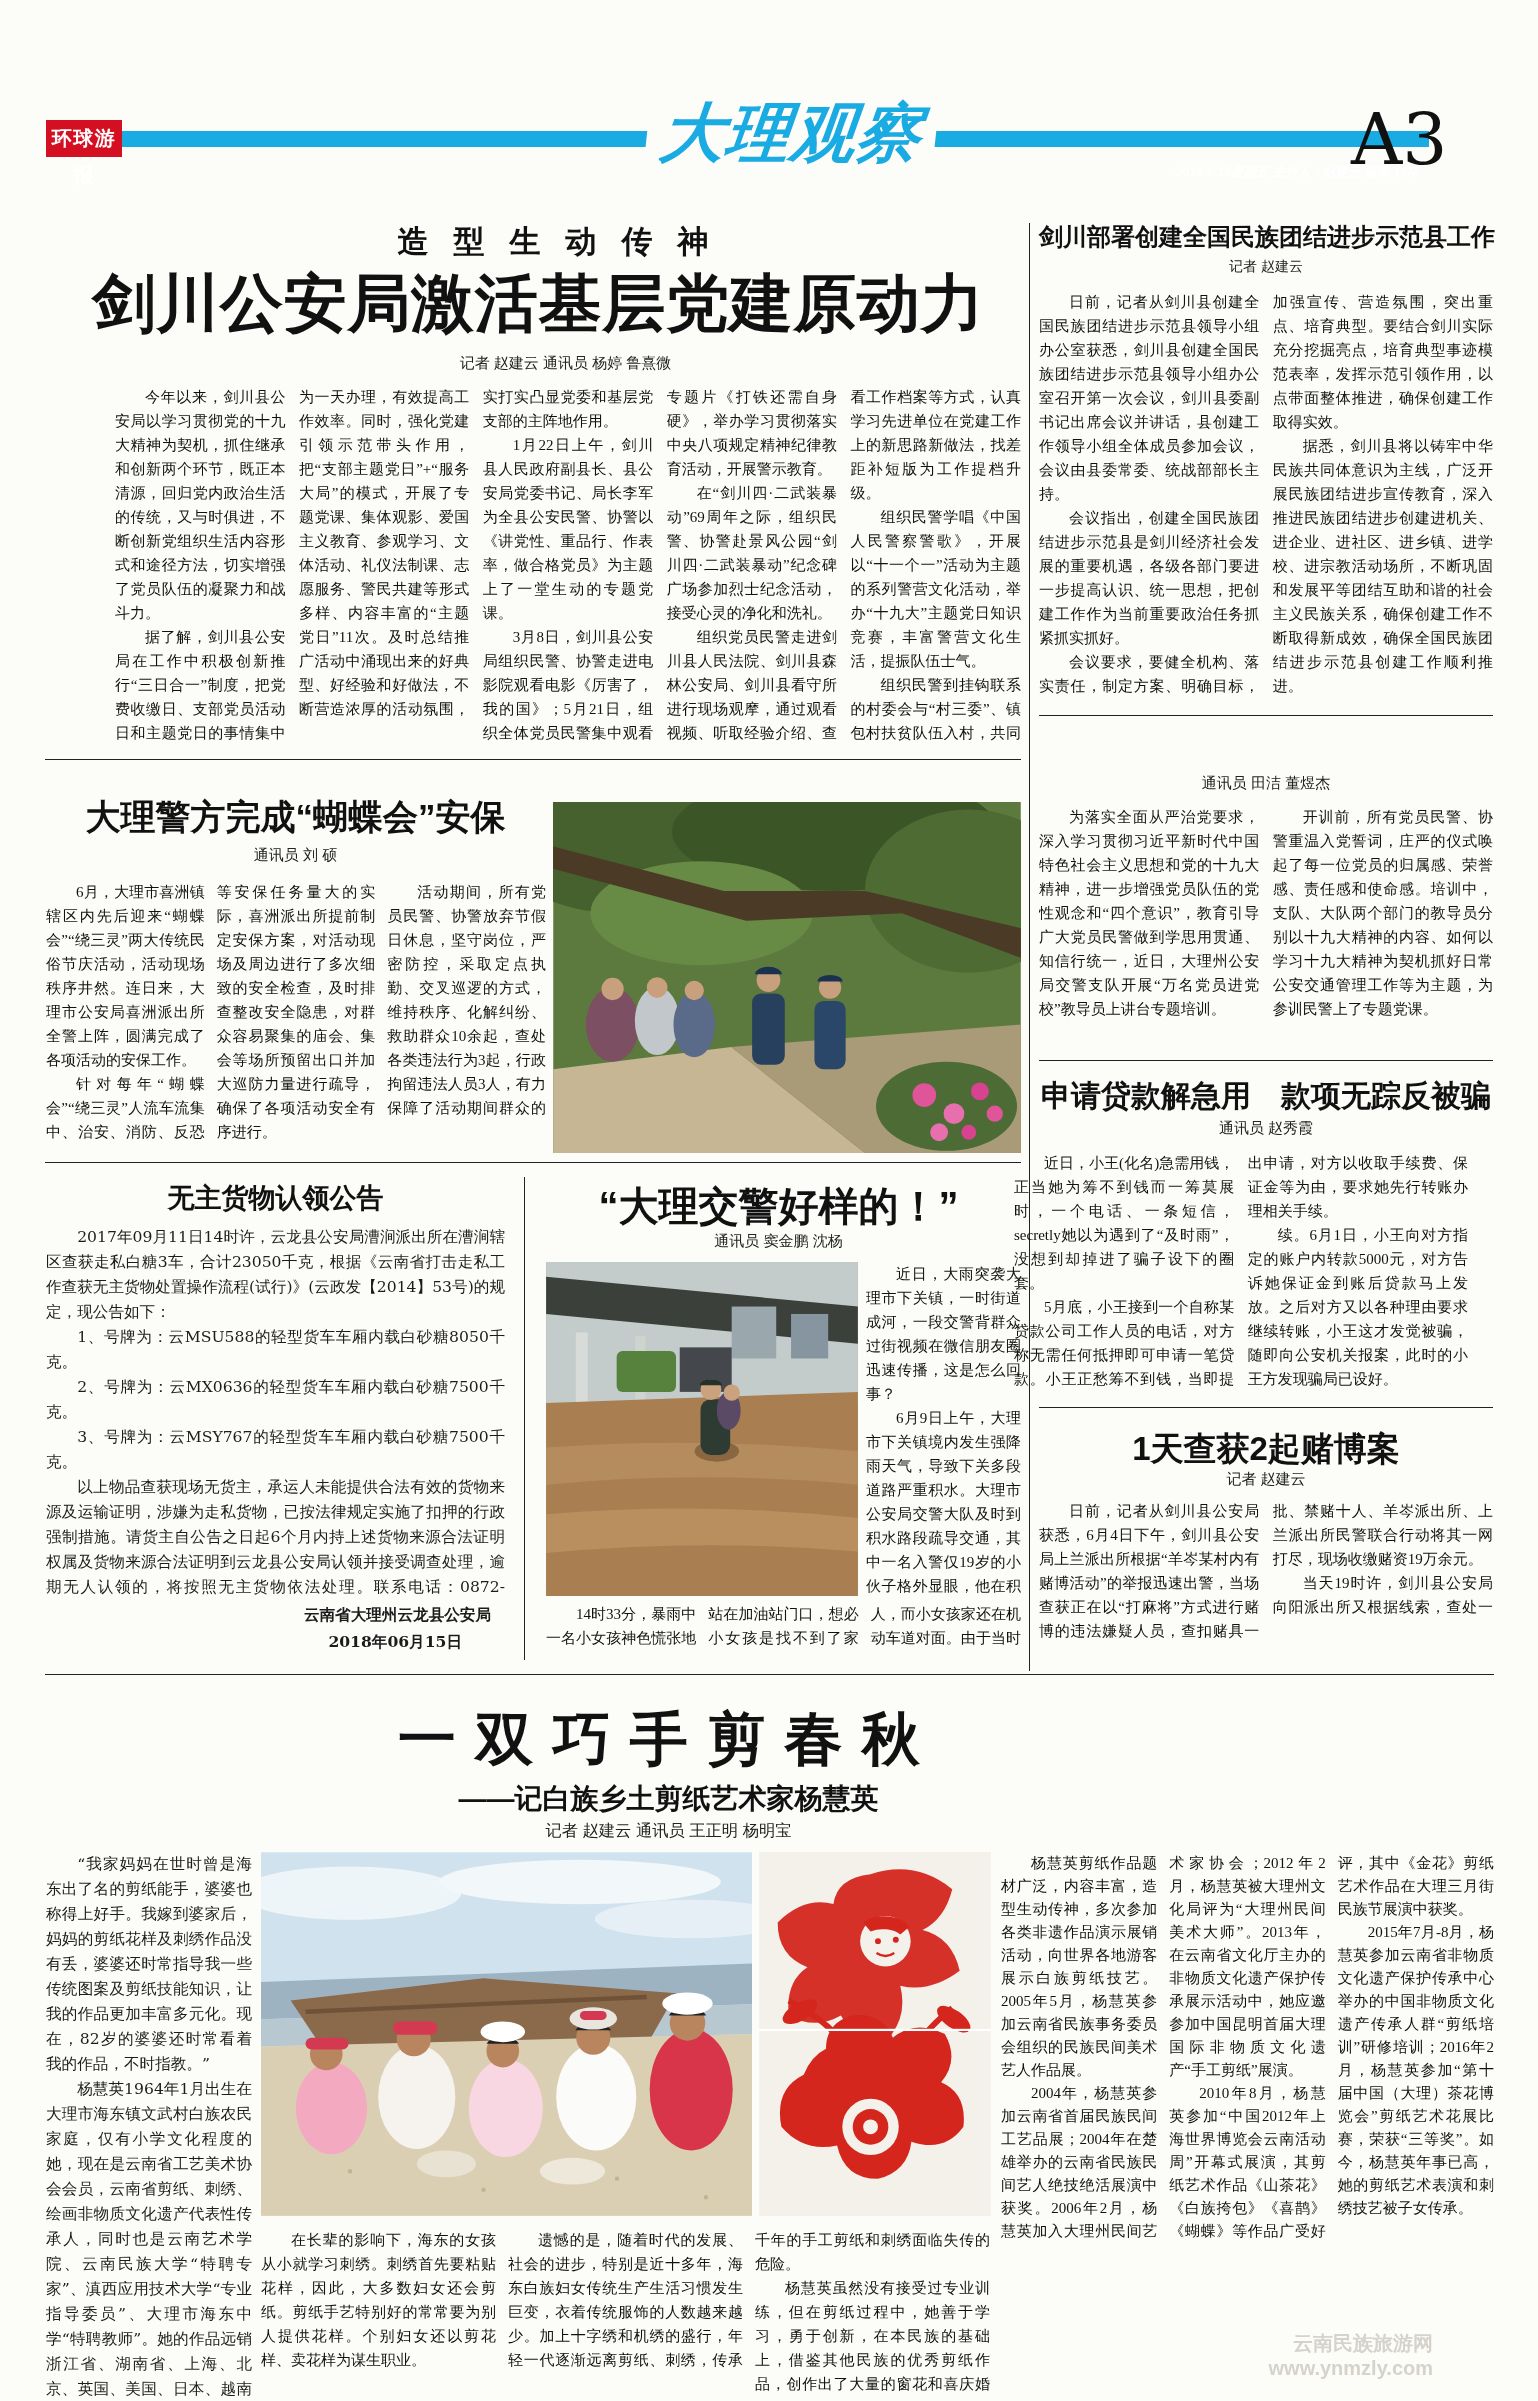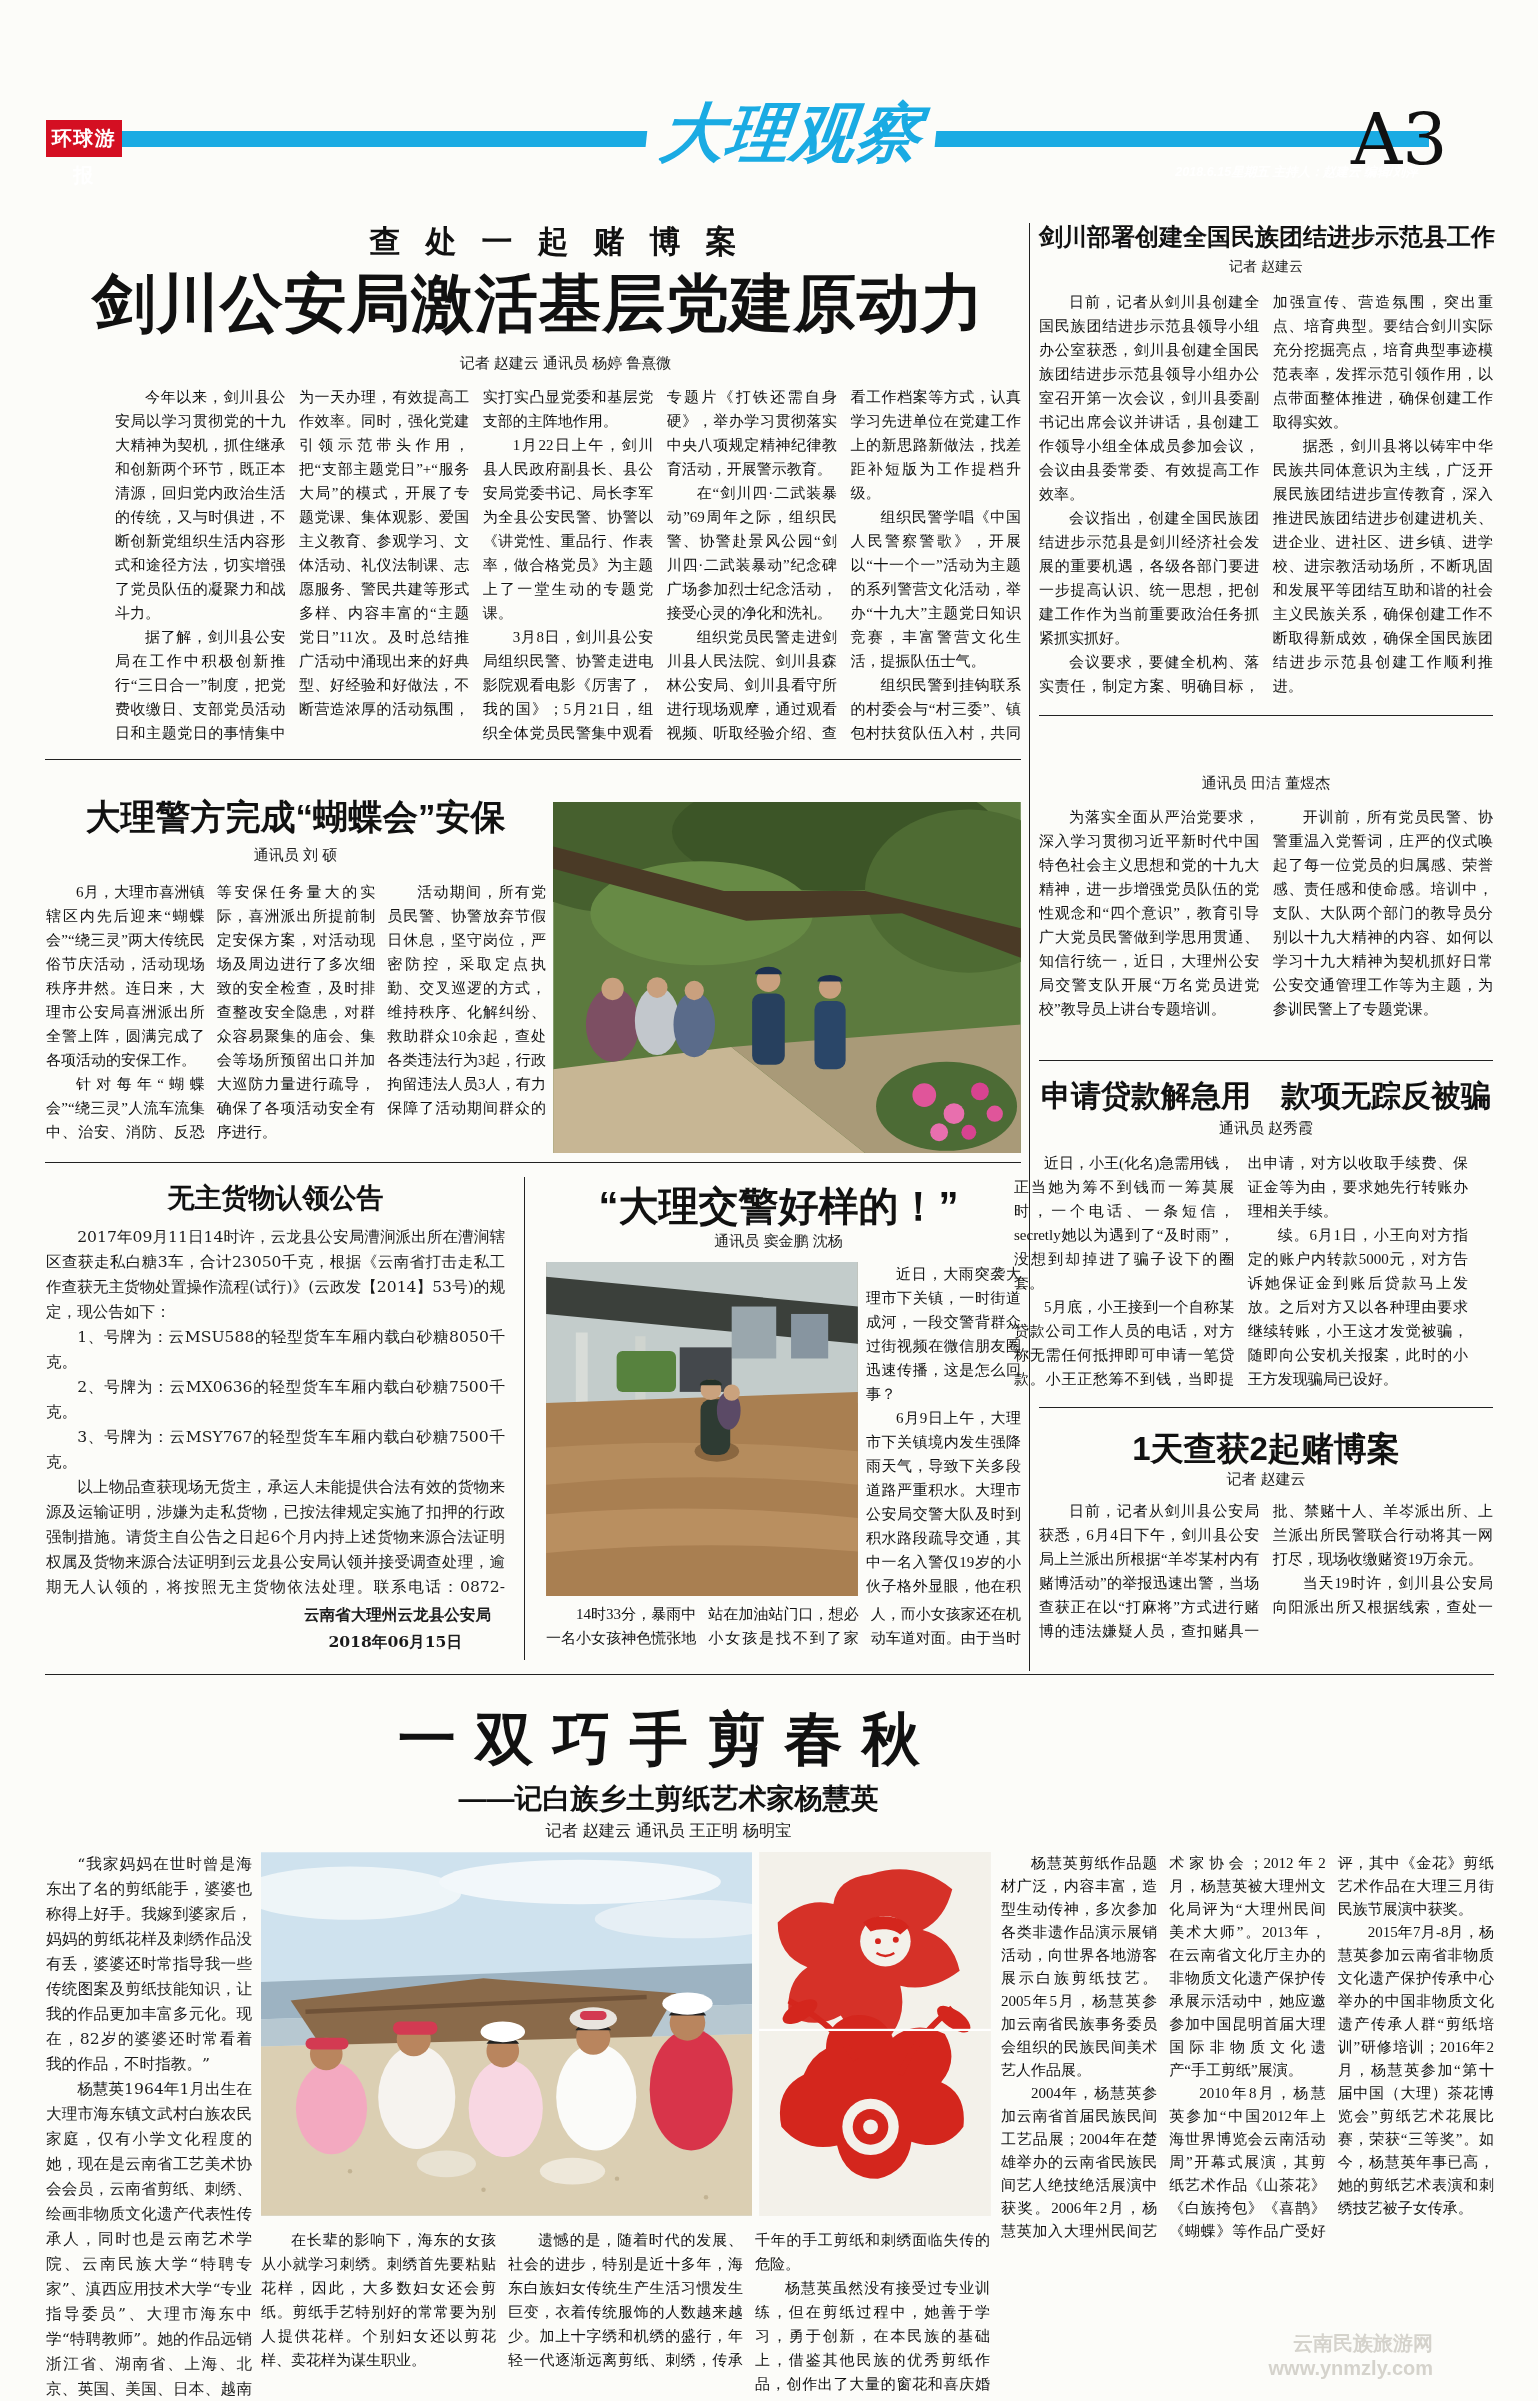--- a/index.html
+++ b/index.html
@@ -52,21 +52,21 @@
 
   <div class="abs vrule" style="left:1029px;top:223px;height:1448px;"></div>
   <div class="abs hrule" style="left:45px;top:759px;width:976px;"></div>
   <div class="abs hrule" style="left:45px;top:1162px;width:976px;"></div>
   <div class="abs vrule" style="left:524px;top:1177px;height:483px;"></div>
   <div class="abs hrule" style="left:45px;top:1674px;width:1449px;"></div>
   <div class="abs hrule" style="left:1039px;top:715px;width:454px;"></div>
   <div class="abs hrule" style="left:1039px;top:1060px;width:454px;"></div>
   <div class="abs hrule" style="left:1039px;top:1407px;width:454px;"></div>
 
-  <div class="abs kicker" style="left:111px;top:221px;width:909px;">查处一起赌博案</div>
+  <div class="abs kicker" style="left:111px;top:221px;width:909px;">造型生动传神</div>
   <div class="abs head-xl" style="left:56px;top:261px;width:965px;">剑川公安局激活基层党建原动力</div>
   <div class="abs byline" style="left:111px;top:354px;width:909px;">记者 赵建云 通讯员 杨婷 鲁熹微</div>
   <div class="abs body-serif cols" style="left:115px;top:385px;width:906px;height:365px;column-count:5;">
     <p>今年以来，剑川县公安局以学习贯彻党的十九大精神为契机，抓住继承和创新两个环节，既正本清源，回归党内政治生活的传统，又与时俱进，不断创新党组织生活内容形式和途径方法，切实增强了党员队伍的凝聚力和战斗力。</p>
     <p>据了解，剑川县公安局在工作中积极创新推行“三日合一”制度，把党费收缴日、支部党员活动日和主题党日的事情集中为一天办理，有效提高工作效率。同时，强化党建引领示范带头作用，把“支部主题党日”+“服务大局”的模式，开展了专题党课、集体观影、爱国主义教育、参观学习、文体活动、礼仪法制课、志愿服务、警民共建等形式多样、内容丰富的“主题党日”11次。及时总结推广活动中涌现出来的好典型、好经验和好做法，不断营造浓厚的活动氛围，实打实凸显党委和基层党支部的主阵地作用。</p>
     <p>1月22日上午，剑川县人民政府副县长、县公安局党委书记、局长李军为全县公安民警、协警以《讲党性、重品行、作表率，做合格党员》为主题上了一堂生动的专题党课。</p>
     <p>3月8日，剑川县公安局组织民警、协警走进电影院观看电影《厉害了，我的国》；5月21日，组织全体党员民警集中观看专题片《打铁还需自身硬》，举办学习贯彻落实中央八项规定精神纪律教育活动，开展警示教育。</p>
     <p>在“剑川四·二武装暴动”69周年之际，组织民警、协警赴景风公园“剑川四·二武装暴动”纪念碑广场参加烈士纪念活动，接受心灵的净化和洗礼。</p>
     <p>组织党员民警走进剑川县人民法院、剑川县森林公安局、剑川县看守所进行现场观摩，通过观看视频、听取经验介绍、查看工作档案等方式，认真学习先进单位在党建工作上的新思路新做法，找差距补短版为工作提档升级。</p>
     <p>组织民警学唱《中国人民警察警歌》，开展以“十一个一”活动为主题的系列警营文化活动，举办“十九大”主题党日知识竞赛，丰富警营文化生活，提振队伍士气。</p>
@@ -154,21 +154,21 @@
     <p>6月9日上午，大理市下关镇境内发生强降雨天气，导致下关多段道路严重积水。大理市公安局交警大队及时到积水路段疏导交通，其中一名入警仅19岁的小伙子格外显眼，他在积水路段来回背送群众过街，全身早已湿透。</p>
   </div>
   <div class="abs body-serif cols" style="left:546px;top:1602px;width:475px;height:64px;column-count:3;column-gap:12px;">
     <p>14时33分，暴雨中一名小女孩神色慌张地站在加油站门口，想必小女孩是找不到了家人，而小女孩家还在机动车道对面。由于当时雨势较大，积水没过膝盖，路过的民警背起小女孩蹚水过街，小女孩紧紧趴在他的背上，十多分钟后终于安全过了马路。</p>
 
   </div>
 
   <div class="abs head-sm" style="left:1039px;top:221px;width:454px;">剑川部署创建全国民族团结进步示范县工作</div>
   <div class="abs byline" style="left:1039px;top:258px;width:454px;font-size:14px;">记者 赵建云</div>
   <div class="abs body-serif cols" style="left:1039px;top:290px;width:454px;height:416px;column-count:2;">
-    <p>日前，记者从剑川县创建全国民族团结进步示范县领导小组办公室获悉，剑川县创建全国民族团结进步示范县领导小组办公室召开第一次会议，剑川县委副书记出席会议并讲话，县创建工作领导小组全体成员参加会议，会议由县委常委、有效提高工作效率。</p>
+    <p>日前，记者从剑川县创建全国民族团结进步示范县领导小组办公室获悉，剑川县创建全国民族团结进步示范县领导小组办公室召开第一次会议，剑川县委副书记出席会议并讲话，县创建工作领导小组全体成员参加会议，会议由县委常委、统战部部长主持。</p>
     <p>会议指出，创建全国民族团结进步示范县是剑川经济社会发展的重要机遇，各级各部门要进一步提高认识、统一思想，把创建工作作为当前重要政治任务抓紧抓实抓好。</p>
     <p>会议要求，要健全机构、落实责任，制定方案、明确目标，加强宣传、营造氛围，突出重点、培育典型。要结合剑川实际充分挖掘亮点，培育典型事迹模范表率，发挥示范引领作用，以点带面整体推进，确保创建工作取得实效。</p>
     <p>据悉，剑川县将以铸牢中华民族共同体意识为主线，广泛开展民族团结进步宣传教育，深入推进民族团结进步创建进机关、进企业、进社区、进乡镇、进学校、进宗教活动场所，不断巩固和发展平等团结互助和谐的社会主义民族关系，确保创建工作不断取得新成效，确保全国民族团结进步示范县创建工作顺利推进。</p>
   </div>
 
   <div class="abs byline" style="left:1039px;top:774px;width:454px;">通讯员 田洁 董煜杰</div>
   <div class="abs body-serif cols" style="left:1039px;top:805px;width:454px;height:245px;column-count:2;">
     <p>为落实全面从严治党要求，深入学习贯彻习近平新时代中国特色社会主义思想和党的十九大精神，进一步增强党员队伍的党性观念和“四个意识”，教育引导广大党员民警做到学思用贯通、知信行统一，近日，大理州公安局交警支队开展“万名党员进党校”教导员上讲台专题培训。</p>
     <p>开训前，所有党员民警、协警重温入党誓词，庄严的仪式唤起了每一位党员的归属感、荣誉感、责任感和使命感。培训中，支队、大队两个部门的教导员分别以十九大精神的内容、如何以学习十九大精神为契机抓好日常公安交通管理工作等为主题，为参训民警上了专题党课。</p>
 

